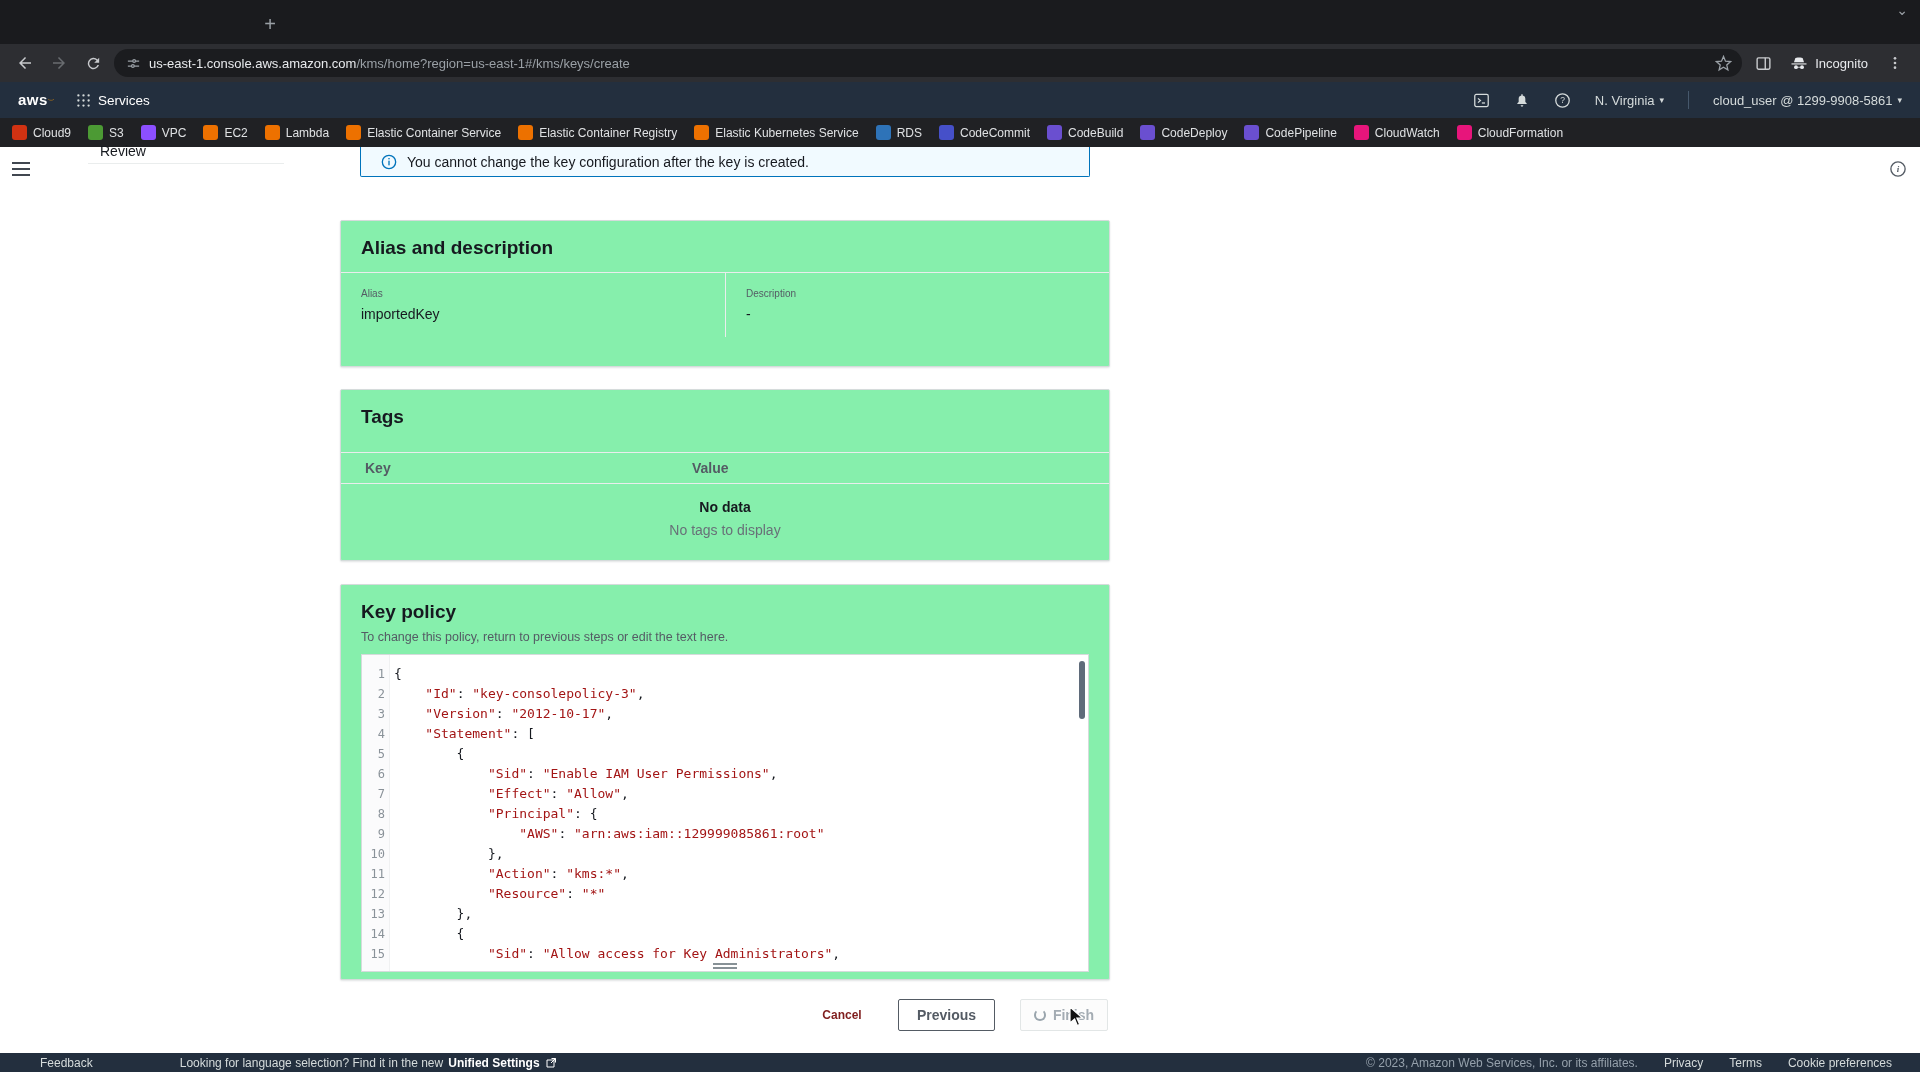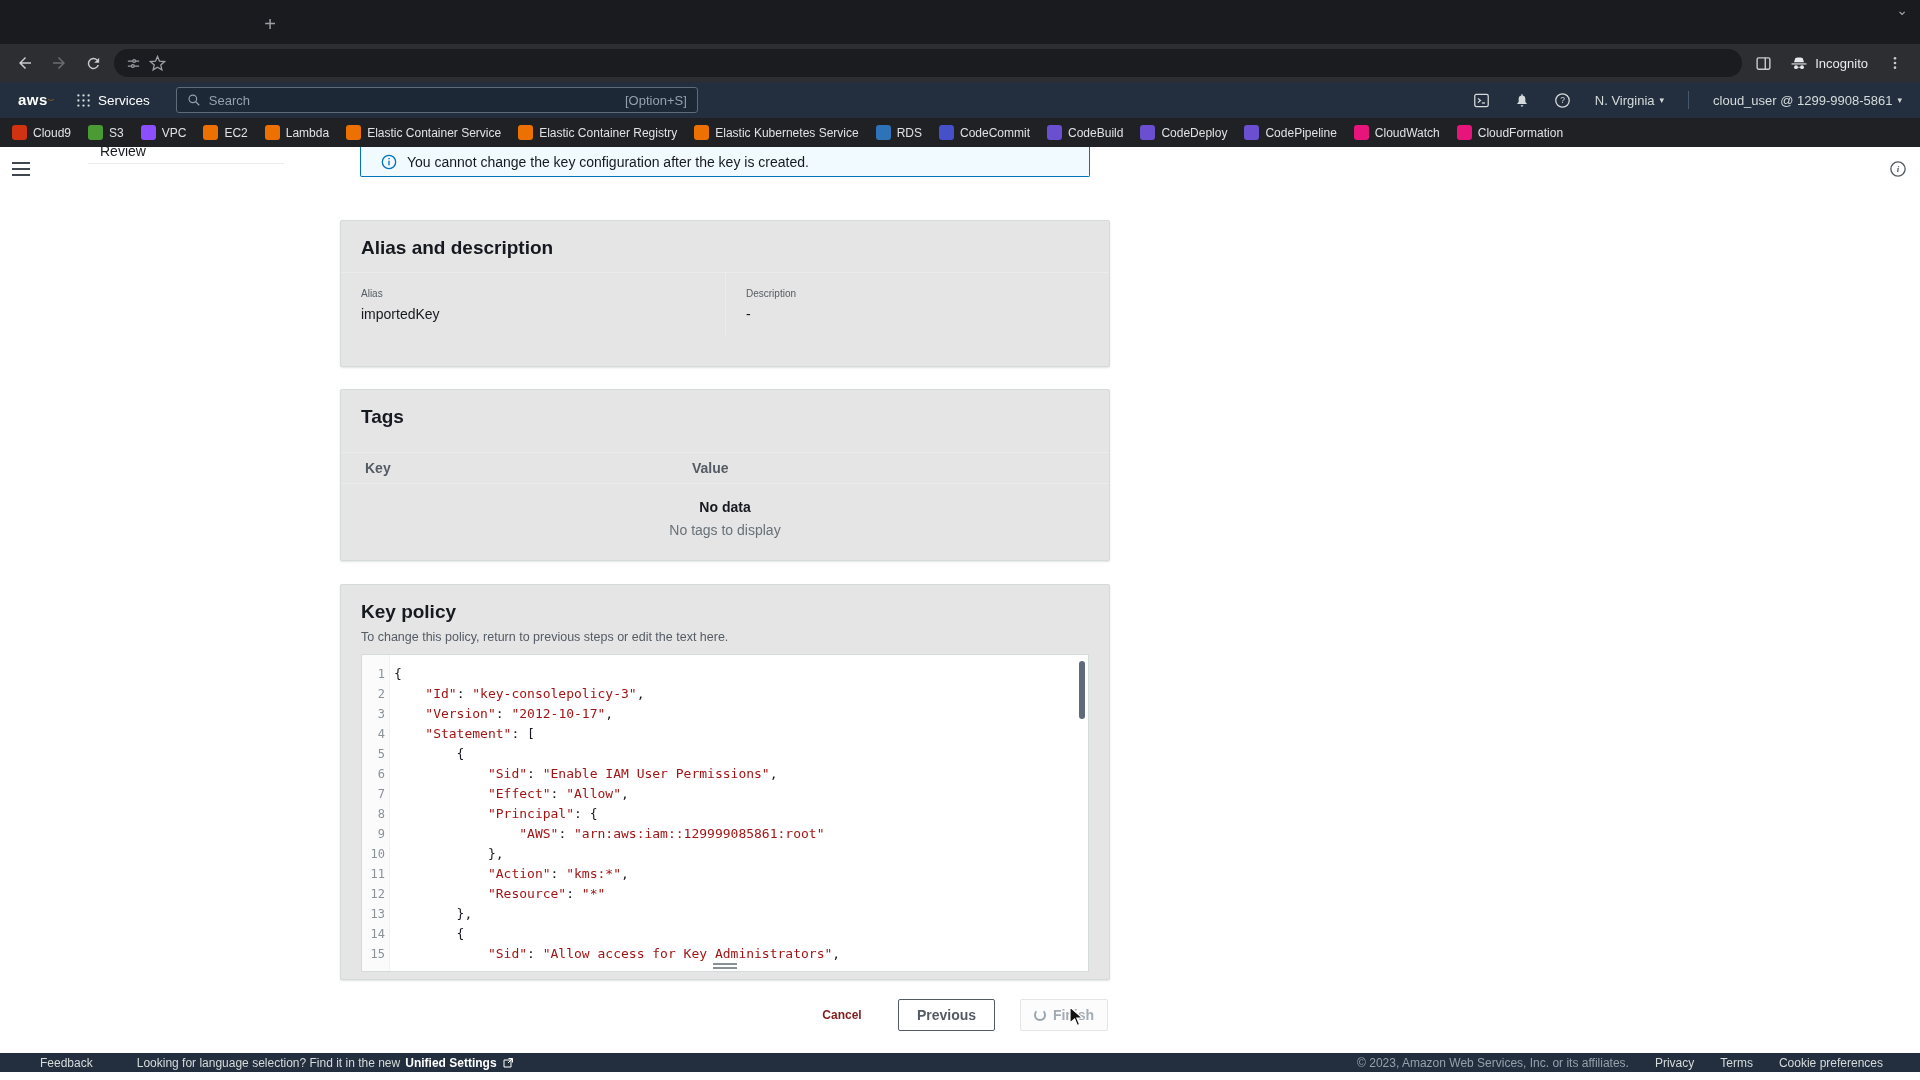--- a/index.html
+++ b/index.html
@@ -58,21 +58,21 @@
   
   #content { position:absolute; left:0; top:147px; width:1920px; height:906px; background:#fff; }
 
   .hamburger span { display:block; width:18px; height:2px; background:#414750; margin-bottom:4px; }
 
   .alert { position:absolute; left:360px; top:0px; width:730px; height:30px; background:#f1faff;
            border:1px solid #0073bb; border-top:none; border-radius:0 0 2px 2px;
            display:flex; align-items:center; padding-left:20px; gap:10px; }
   .alert .txt { font-size:14px; color:#16191f; }
 
-  .card { position:absolute; left:340px; width:770px; background:#e5e5e5; border:1px solid #d5dbdb;
+  .card { position:absolute; left:340px; width:770px; background:#86efac; border:1px solid #d5dbdb;
           border-radius:2px; box-shadow:0 1px 2px rgba(0,28,36,0.12); overflow:hidden; }
   .card-header { padding:16px 20px 13px; }
   .card-title { font-size:19px; font-weight:bold; color:#16191f; }
   .card-sub { font-size:12.5px; color:#545b64; margin-top:7px; }
   .hdr-rule { border-bottom:1px solid #eaeded; }
 
   .kv-body { display:flex; }
   .kv-col { width:50%; padding:15px 20px; }
   .kv-col + .kv-col { border-left:1px solid #eaeded; }
   .kv-label { font-size:10px; color:#545b64; margin-bottom:7px; }
@@ -105,21 +105,21 @@
                 border-radius:2px; background:#fcfcfc; display:flex; align-items:center; justify-content:center;
                 gap:7px; font-size:14px; font-weight:bold; color:#a4acb3; }
   .spinner { width:12px; height:12px; border:2px solid #9aa5ad; border-top-color:transparent; border-radius:50%;
              animation:spin 1s linear infinite; }
   @keyframes spin { to { transform:rotate(360deg); } }
 
   #cursor { position:absolute; left:1068px; top:859px; z-index:20; }
 
   
   #footer { position:absolute; left:0; top:1053px; width:1920px; height:19px; background:#232f3e;
-            display:flex; align-items:center; padding:0 37px 0 40px; font-size:12px; color:#d5dbdb; }
+            display:flex; align-items:center; padding:0 28px 0 40px; font-size:12px; color:#d5dbdb;gap:43px; }
   .ft-lang { margin-left:44px; display:flex; align-items:center; gap:5px; }
   .ft-lang b { color:#fff; }
   .ft-right { margin-left:auto; display:flex; align-items:center; gap:26px; }
   .ft-copy { color:#95a0ab; }
 </style>
 </head>
 <body>
 
 <div id="screen">
 
@@ -145,20 +145,21 @@
         </svg>
     </span>
     <div class="omnibox">
       <span style="color:#9aa0a6;display:flex;">
         <svg width="15" height="15" viewBox="0 0 24 24" fill="none" stroke="currentColor" stroke-width="2">
           <path d="M3 8h8M15 8h6M3 16h6M13 16h8"></path>
             <circle cx="13" cy="8" r="2.2"></circle>
             <circle cx="11" cy="16" r="2.2"></circle>
         </svg>
       </span>
+      <span class="omni-url"><span class="host">us-east-1.console.aws.amazon.com</span><span class="path">/kms/home?region=us-east-1#/kms/keys/create</span></span>
       <span style="color:#9aa0a6;display:flex;">
         <svg width="17" height="17" viewBox="0 0 24 24" fill="none" stroke="currentColor" stroke-width="1.8">
             <path d="M12 17.3l6.2 3.7-1.6-7 5.4-4.7-7.2-.6L12 2 9.2 8.7 2 9.3l5.4 4.7-1.6 7z"></path>
           </svg>
       </span>
     </div>
     <span class="tb-ic">
       <svg width="17" height="17" viewBox="0 0 24 24" fill="none" stroke="currentColor" stroke-width="2">
           <rect x="3" y="4" width="18" height="16" rx="2"></rect>
           <path d="M14.5 4v16"></path>
@@ -199,28 +200,20 @@
           <circle cx="18.5" cy="3.5" r="1.7"></circle>
         <circle cx="3.5" cy="11" r="1.7"></circle>
           <circle cx="11" cy="11" r="1.7"></circle>
           <circle cx="18.5" cy="11" r="1.7"></circle>
         <circle cx="3.5" cy="18.5" r="1.7"></circle>
           <circle cx="11" cy="18.5" r="1.7"></circle>
           <circle cx="18.5" cy="18.5" r="1.7"></circle>
       </svg>
       <span>Services</span>
     </div>
-    <div class="aws-search">
-      <svg width="14" height="14" viewBox="0 0 24 24" fill="none" stroke="#95a0ab" stroke-width="2">
-          <circle cx="10" cy="10" r="6.5"></circle>
-          <path d="M15 15l6 6"></path>
-        </svg>
-      <span class="ph">Search</span>
-      <span class="sc">[Option+S]</span>
-    </div>
     <div class="hdr-right">
       <span class="hdr-item">
         <svg width="17" height="17" viewBox="0 0 24 24" fill="none" stroke="#d5dbdb" stroke-width="1.8">
             <rect x="2.5" y="3.5" width="19" height="17" rx="2"></rect>
             <path d="M7 9l3.5 3L7 15"></path>
             <path d="M12.5 15.5H17"></path>
           </svg>
       </span>
       <span class="hdr-item">
         <svg width="16" height="16" viewBox="0 0 24 24" fill="#d5dbdb">

